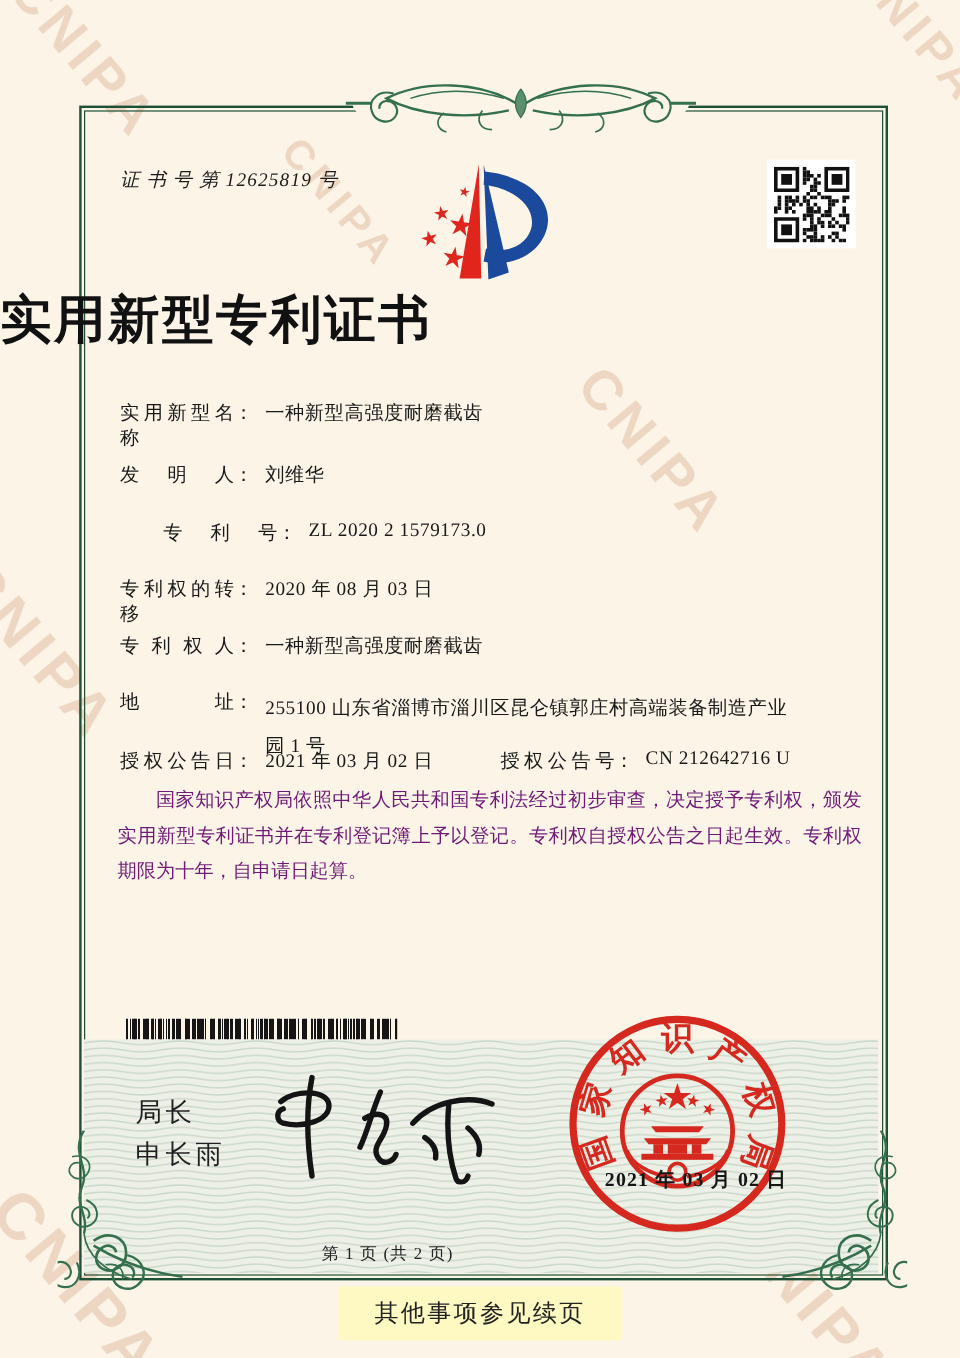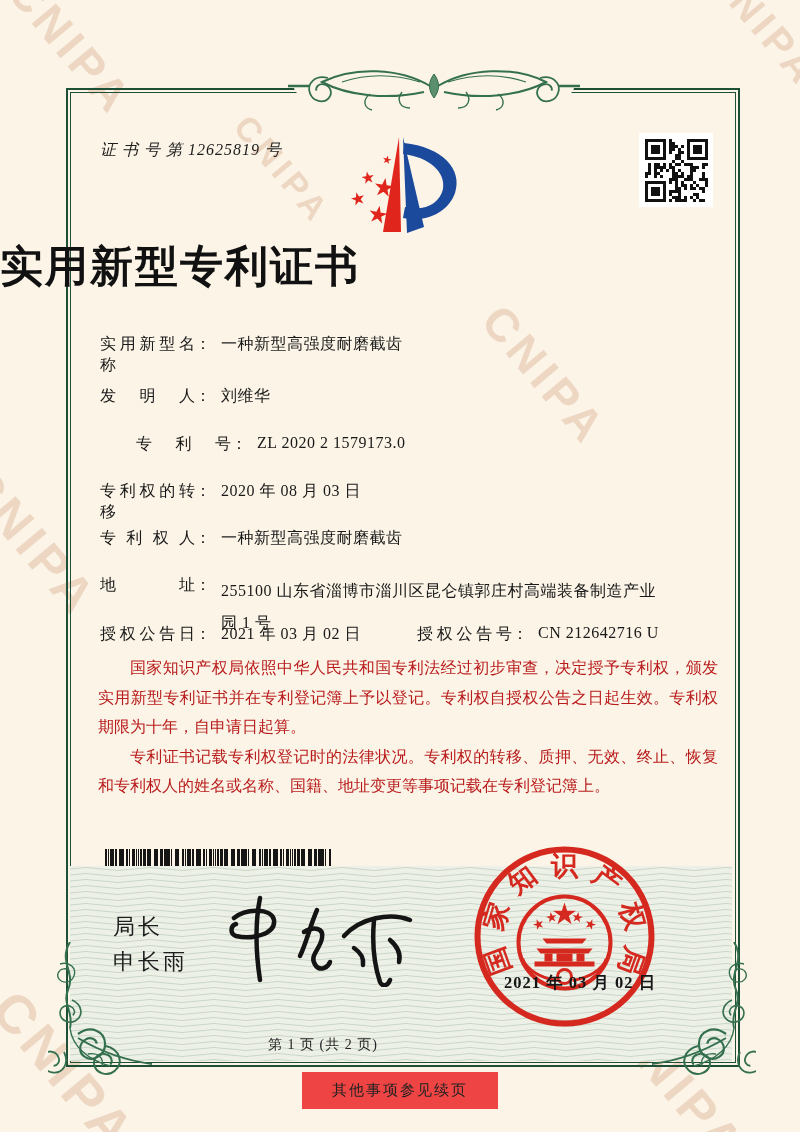--- a/index.html
+++ b/index.html
@@ -29,21 +29,21 @@
          font-size:43px;font-weight:bold;letter-spacing:2px;color:#111;margin:0;}
 
   .frow{position:absolute;left:100px;width:640px;font-size:16px;color:#191919;}
   .flabel{display:inline-block;width:95px;text-align:justify;text-align-last:justify;vertical-align:top;}
   .fcolon{display:inline-block;vertical-align:top;}
   .fvalue{display:inline-block;margin-left:10px;letter-spacing:0.5px;vertical-align:top;}
   .fvalue.address{width:442px;line-height:32px;}
   .gpair .fvalue{width:192px;}
 
   .body-text{position:absolute;left:98px;top:653px;width:620px;font-size:16px;
-             line-height:29.5px;color:#b91c1c;text-align:justify;}
+             line-height:29.5px;color:#701a75;text-align:justify;}
   .body-text p{margin:0;text-indent:2em;}
 
   .barcode{position:absolute;left:105px;top:849px;width:226px;height:17px;
     background-image:
       repeating-linear-gradient(90deg,#151515 0 2px,transparent 2px 3px,#151515 3px 4px,transparent 4px 7px),
       repeating-linear-gradient(90deg,#151515 0 1px,transparent 1px 5px,#151515 5px 8px,transparent 8px 11px);}
 
   .sig-title,.sig-name{position:absolute;left:113px;font-family:"Liberation Sans","DejaVu Sans",sans-serif;
       font-size:22px;letter-spacing:3px;color:#1e1e1e;}
   .sig-title{top:912px;}
@@ -51,21 +51,21 @@
   .sig-svg{position:absolute;left:222px;top:892px;}
 
   .seal-svg{position:absolute;left:472px;top:844px;}
   .seal-ring text{fill:#d5281e;font-size:27px;font-weight:bold;font-family:"Liberation Serif",serif;}
   .seal-date{position:absolute;left:504px;top:972px;width:160px;font-size:16.5px;font-weight:bold;
              letter-spacing:1px;color:#151515;white-space:nowrap;}
 
   .page-info{position:absolute;left:0;top:1036px;width:646px;text-align:center;
              font-size:14px;letter-spacing:1px;color:#222;}
   .note-box{position:absolute;left:50%;top:1072px;transform:translateX(-50%);
-            background:#ef4444;padding:9px 30px;font-size:15px;letter-spacing:2px;color:#222;}
+            background:#fef9c3;padding:9px 30px;font-size:20px;letter-spacing:2px;color:#222;}
 
   .orn{position:absolute;}
 </style>
 </head>
 <body>
 
 <div class="page">
 
   <svg width="0" height="0" style="position:absolute">
     <defs>
@@ -313,21 +313,20 @@
   <div class="frow" style="top:575px;">
     <span class="flabel">地址</span><span class="fcolon">：</span><span class="fvalue address">255100  山东省淄博市淄川区昆仑镇郭庄村高端装备制造产业园 1 号</span>
   </div>
   <div class="frow" style="top:624px;">
     <span class="gpair"><span class="flabel">授权公告日</span><span class="fcolon">：</span><span class="fvalue">2021 年 03 月 02 日</span></span>
     <span class="gpair"><span class="flabel">授权公告号</span><span class="fcolon">：</span><span class="fvalue">CN 212642716 U</span></span>
   </div>
 
   <div class="body-text">
     <p>国家知识产权局依照中华人民共和国专利法经过初步审查，决定授予专利权，颁发实用新型专利证书并在专利登记簿上予以登记。专利权自授权公告之日起生效。专利权期限为十年，自申请日起算。</p>
-    <p>专利证书记载专利权登记时的法律状况。专利权的转移、质押、无效、终止、恢复和专利权人的姓名或名称、国籍、地址变更等事项记载在专利登记簿上。</p>
   </div>
 
   <div class="barcode"></div>
 
   <div class="sig-title">局长</div>
   <div class="sig-name">申长雨</div>
   <svg class="sig-svg" width="200" height="95" viewBox="0 0 200 95">
     <g stroke="#141414" stroke-width="4.5" fill="none" stroke-linecap="round">
       <path d="M38 6 C 34 26 33 55 38 88"></path>
       <path d="M12 26 C 24 16 50 16 52 28 C 54 42 30 48 14 44 C 8 42 8 34 14 32"></path>

